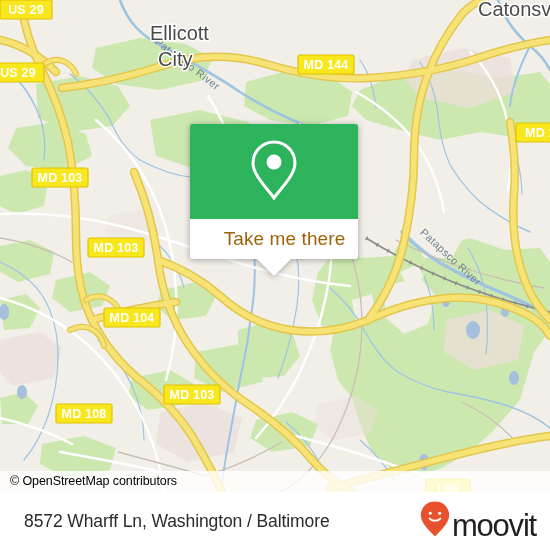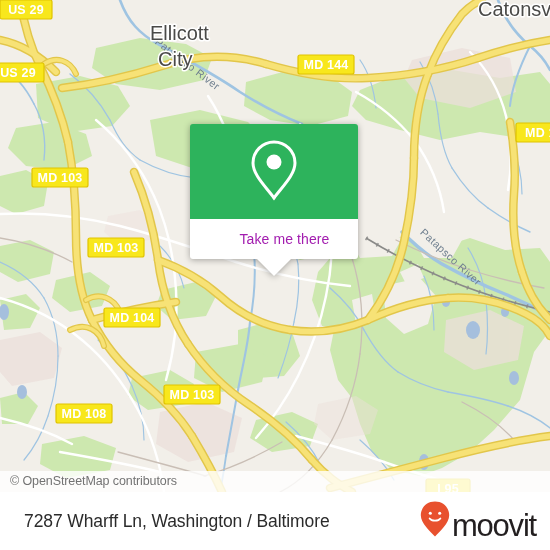--- a/index.html
+++ b/index.html
@@ -25,21 +25,21 @@
   }
   #map svg { display: block; width: 550px; height: 492px; }
 
   
   #attribution {
     position: absolute;
     left: 0; bottom: 0;
     width: 100%;
     padding: 3px 0 4px 10px;
     font-size: 12.5px;
-    color: #737373;
+    color: #000000;
     background: rgba(255,255,255,0.80);
     letter-spacing: -0.1px;
     white-space: nowrap;
   }
 
   
   #callout {
     position: absolute;
     left: 190px; top: 124px;
     width: 168px;
@@ -56,22 +56,22 @@
   #callout-foot {
     height: 40px;
     background: #ffffff;
     border-radius: 0 0 3px 3px;
     display: flex;
     align-items: center;
     justify-content: center;
     position: relative;
   }
   #callout-label {
-    font-size: 14px;
-    color: #a21caf;
+    font-size: 19px;
+    color: #a16207;
     letter-spacing: 0.1px;
     margin-left: 21px;
   }
   #callout-tail {
     position: absolute;
     left: 50%; top: 100%;
     width: 0; height: 0;
     margin-left: -17px;
     border-left: 17px solid transparent;
     border-right: 17px solid transparent;
@@ -424,21 +424,21 @@
         </svg>
       </span>
     </div>
     <div id="callout-foot">
       <span id="callout-label">Take me there</span>
       <span id="callout-tail"></span>
     </div>
   </div>
 
   <div id="footer">
-    <div id="footer-title">7287 Wharff Ln, Washington / Baltimore</div>
+    <div id="footer-title">8572 Wharff Ln, Washington / Baltimore</div>
     <div id="brand">
       <span>
         <svg width="30" height="36" viewBox="0 0 30 36" xmlns="http://www.w3.org/2000/svg">
           <path d="M15 0.5 C6.8 0.5 0.8 6.6 0.8 14.2 C0.8 22.5 10.4 30.4 15 35.4
                    C19.6 30.4 29.2 22.5 29.2 14.2 C29.2 6.6 23.2 0.5 15 0.5 Z" fill="#e8512e"></path>
           <circle cx="10.3" cy="12.2" r="1.55" fill="#ffffff"></circle>
           <circle cx="19.7" cy="12.2" r="1.55" fill="#ffffff"></circle>
           <path d="M9.6 17.4 C11.6 20.3 18.4 20.3 20.4 17.4" fill="none" stroke="#ffffff" stroke-width="1.7" stroke-linecap="round"></path>
         </svg>
       </span>

